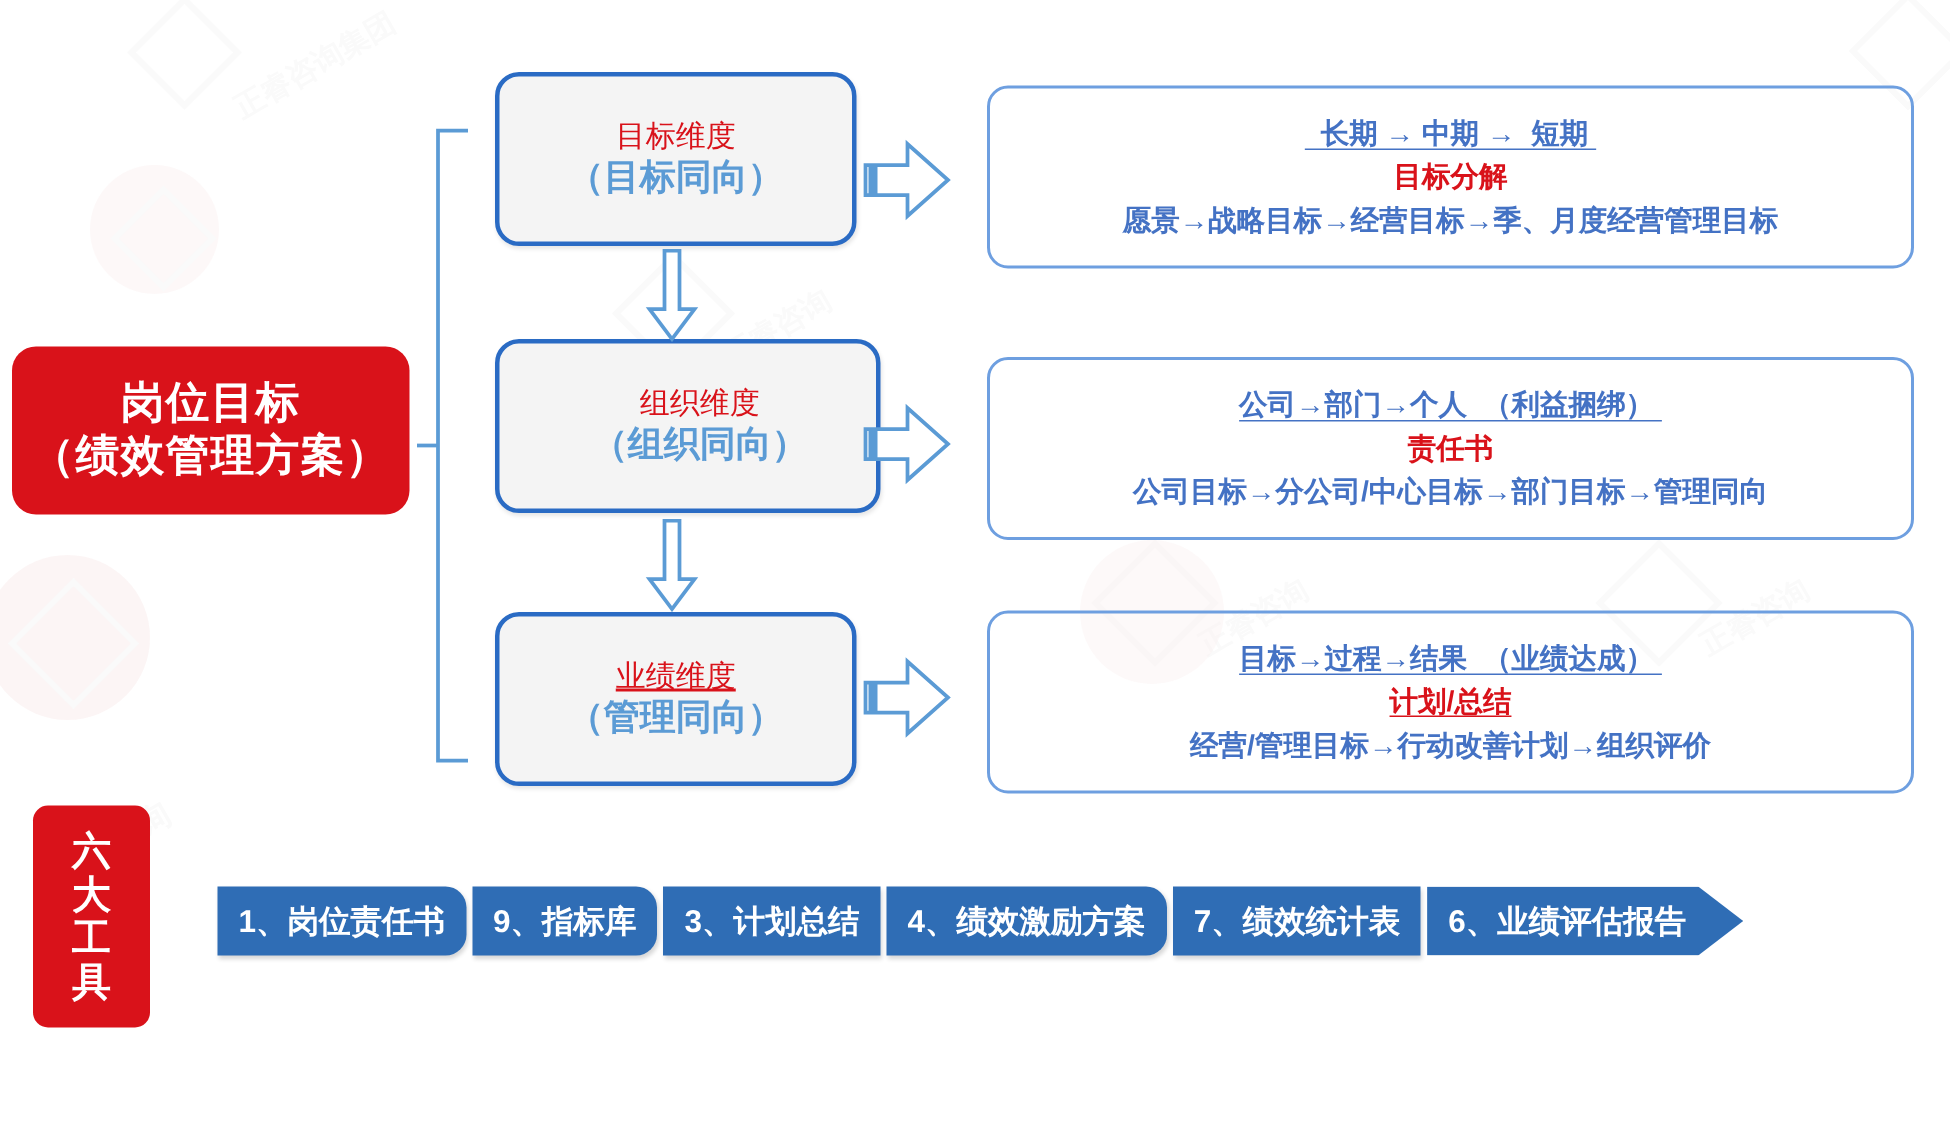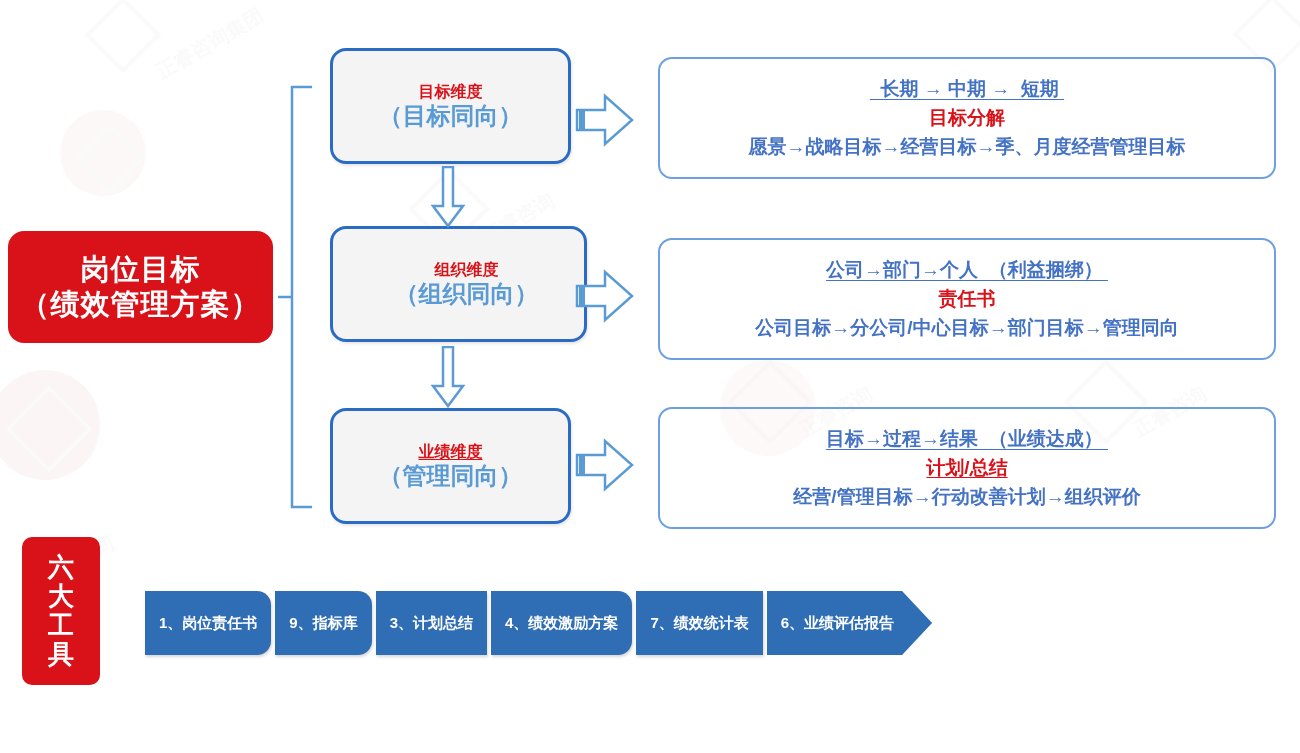--- a/index.html
+++ b/index.html
@@ -59,21 +59,21 @@
     position:absolute;
     width:235px;height:110px;
     background:#f4f4f4;
     border:3px solid #2a6bc4;
     border-radius:16px;
     display:flex;flex-direction:column;
     align-items:center;justify-content:center;
     line-height:1.22;
     box-shadow:1px 2px 3px rgba(0,0,0,.10);
   }
-  .dim-title{color:#d9121a;font-weight:bold;font-size:16px;}
+  .dim-title{color:#d9121a;font-weight:normal;font-size:20px;}
   .dim-title.u{text-decoration:underline;text-underline-offset:2px;}
   .dim-sub{color:#5b9bd5;font-weight:bold;font-size:24px;}
   #dim-0{left:330px;top:48px;}
   #dim-1{left:330px;top:226px;padding-left:16px;}
   #dim-2{left:330px;top:408px;}
 
   
   .panel{
     position:absolute;
     left:658px;width:614px;height:118px;
@@ -106,24 +106,24 @@
   #ar-1{left:575px;top:268px;}
   #ar-2{left:575px;top:437px;}
   .arrow-down{position:absolute;width:36px;height:62px;}
   #ad-0{left:430px;top:166px;}
   #ad-1{left:430px;top:346px;}
 
   
   #toolbar{position:absolute;left:145px;top:591px;height:62px;display:flex;}
   .tool{
     position:relative;
-    height:64px;
+    height:46px;
     background:#2f6db5;
     color:#ffffff;
-    font-weight:bold;font-size:15px;
+    font-weight:bold;font-size:21px;
     display:flex;align-items:center;justify-content:center;
     margin-right:4px;
     box-shadow:1px 2px 3px rgba(0,0,0,.16);
   }
   .tool.r-round{border-radius:0 14px 14px 0;}
   .tool.l-flat{border-radius:0;}
   .tool.first{border-radius:0 14px 14px 0;}
   .tool.last{
     margin-right:0;
     border-radius:0;

